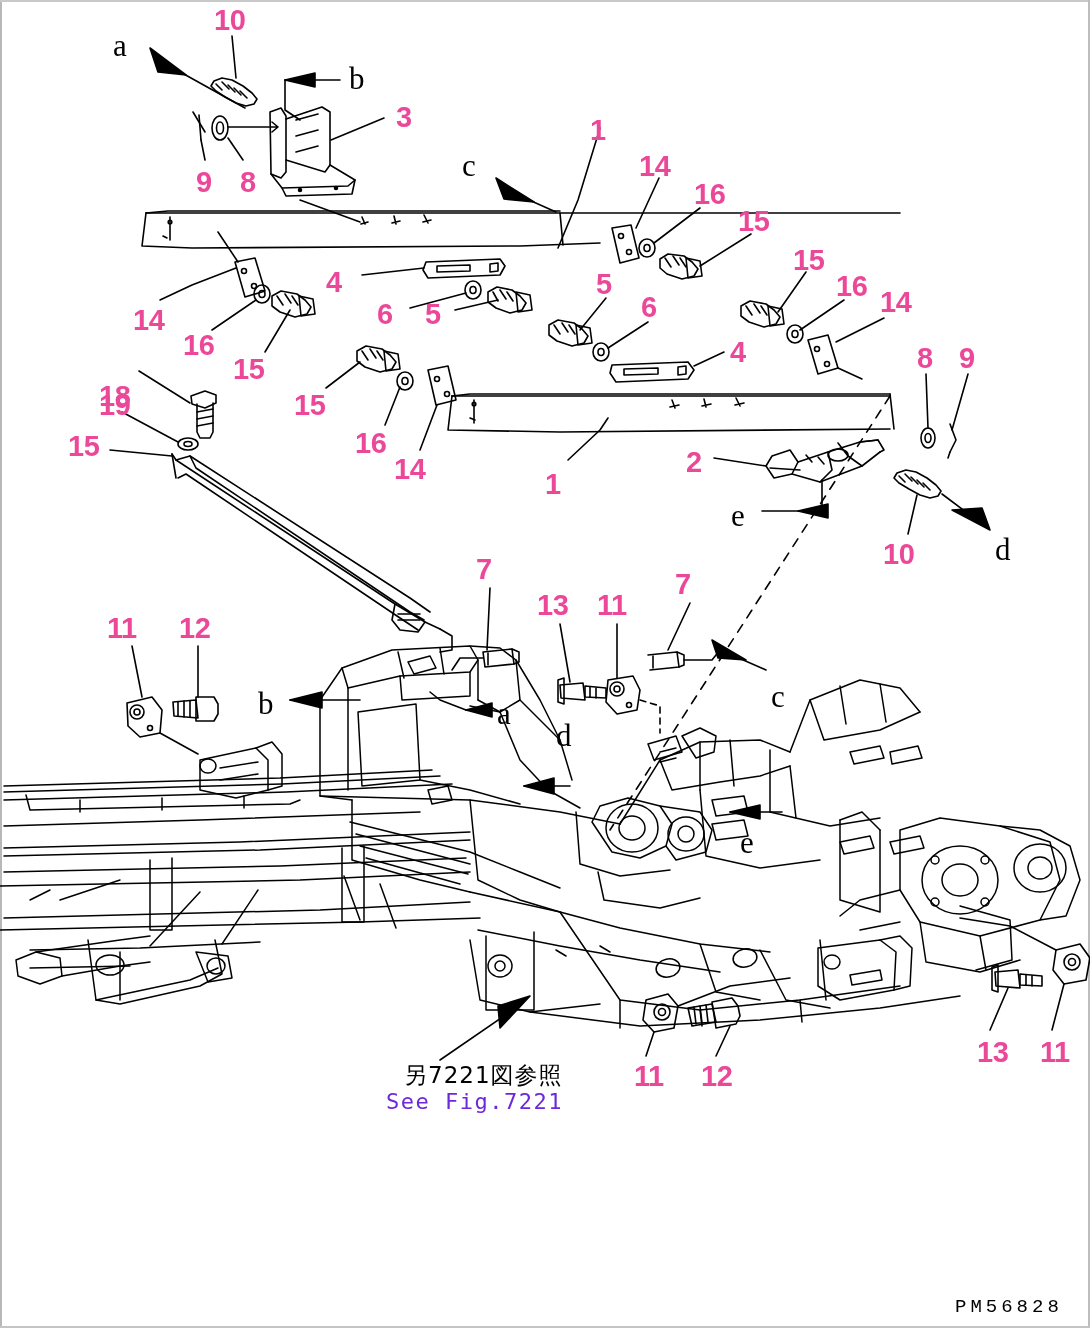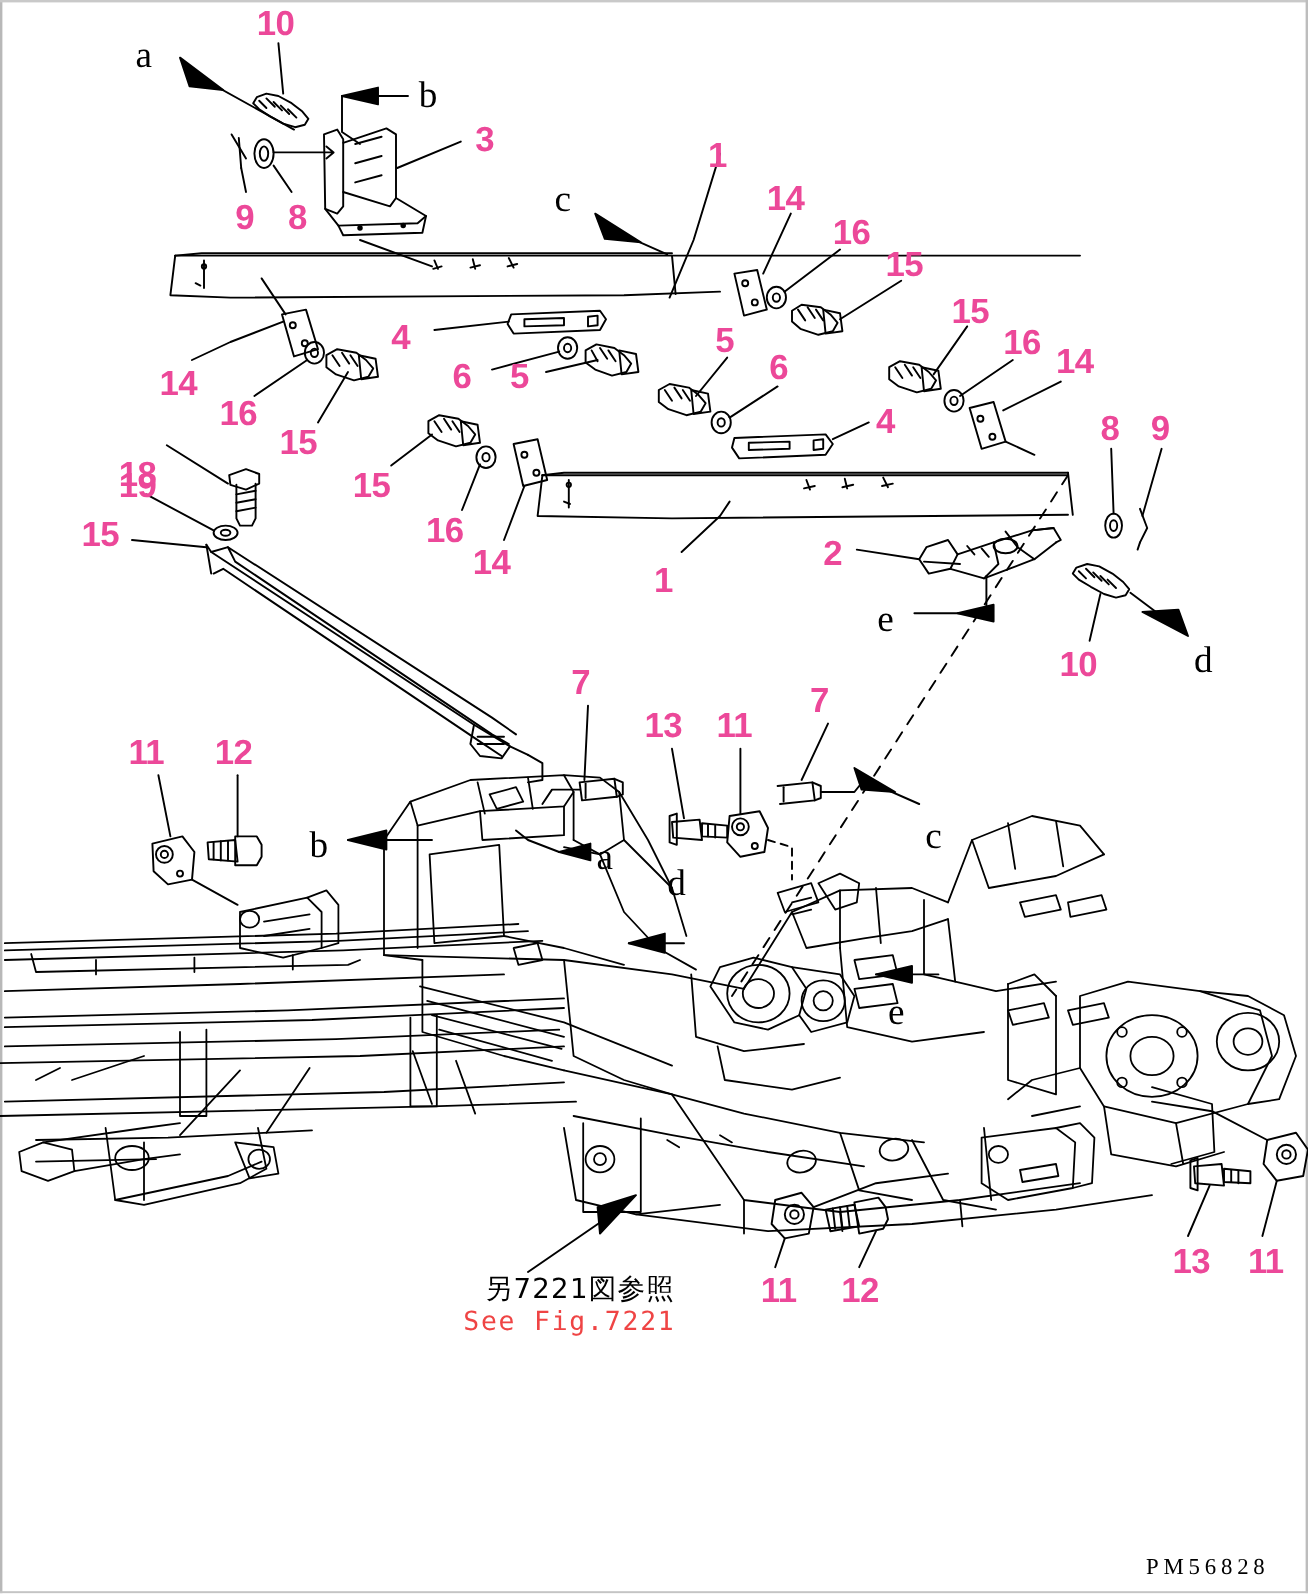--- a/index.html
+++ b/index.html
@@ -45,34 +45,34 @@
     position:absolute;
     color:#000;
     font-size:23px;
     line-height:26px;
     letter-spacing:1px;
     white-space:nowrap;
     font-family:"DejaVu Sans", sans-serif;
   }
   .en-note{
     position:absolute;
-    color:#ef4444;
+    color:#6d28d9;
     font-size:22px;
     line-height:24px;
     letter-spacing:1.5px;
     white-space:nowrap;
     font-family:"DejaVu Sans Mono", monospace;
   }
   .code{
     position:absolute;
     color:#000;
     font-size:19px;
     letter-spacing:4px;
     white-space:nowrap;
-    font-family:Liberation Serif, serif;
+    font-family:Liberation Mono, monospace;
   }
   svg.art{position:absolute;left:0;top:0;width:1090px;height:1328px;}
   svg.art *{vector-effect:non-scaling-stroke;}
 </style>
 </head>
 <body>
 
 <div id="page">
 
   <div class="edge-left"></div>

